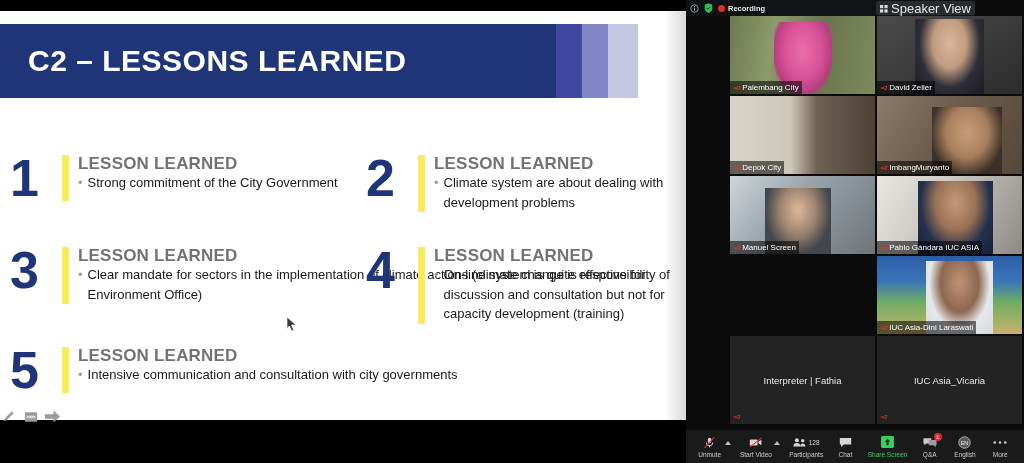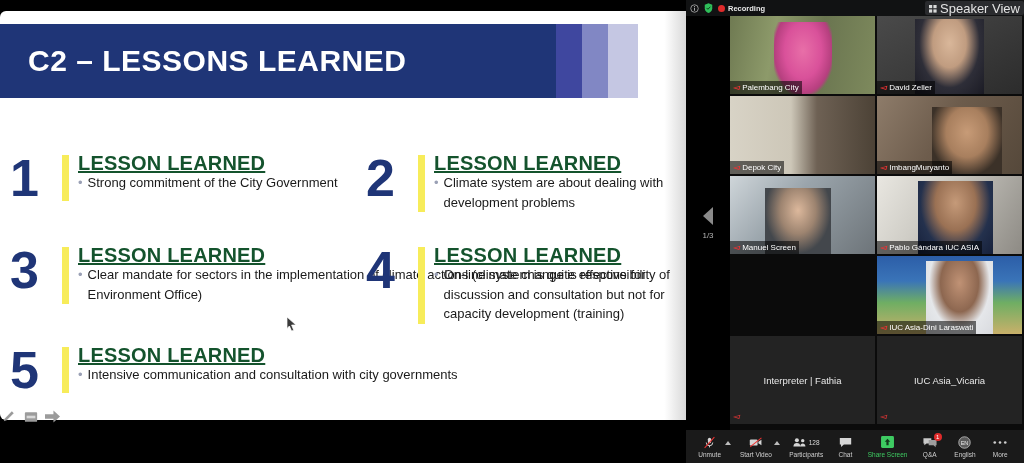--- a/index.html
+++ b/index.html
@@ -3,60 +3,60 @@
 <meta charset="utf-8">
 <style>
   * { margin:0; padding:0; box-sizing:border-box; }
   html,body { width:1024px; height:463px; overflow:hidden; background:#000; }
   body { font-family:"Liberation Sans", sans-serif; }
 
   .screen { position:relative; width:1024px; height:463px; background:#000; }
 
   
   .slide-region { position:absolute; left:0; top:0; width:686px; height:463px; background:#000; }
-  .slide { position:absolute; left:0; top:11px; width:686px; height:409px; background:#ffffff;border-radius:6px; }
+  .slide { position:absolute; left:0; top:11px; width:686px; height:409px; background:#ffffff; }
 
   .slide-title-bar { position:absolute; left:0; top:13px; width:556px; height:74px;
                      background:#1F3577; display:flex; align-items:center; }
   .slide-title { color:#ffffff; font-size:30px; font-weight:bold; letter-spacing:.5px;
                  padding-left:28px; white-space:nowrap; }
   .band { position:absolute; top:13px; height:74px; }
   .band.b1 { left:556px; width:26px; background:#3F479F; }
   .band.b2 { left:582px; width:26px; background:#8187C4; }
   .band.b3 { left:608px; width:30px; background:#C5C7E3; }
   .slide-fade { position:absolute; left:638px; top:0; width:48px; height:409px;
                 background:linear-gradient(to right,#ffffff,#ffffff 55%,#d8d8d8); }
 
   .lessons { position:absolute; left:0; top:96px; width:686px; height:300px; }
   .lesson { position:absolute; display:flex; align-items:flex-start; }
   .lesson .num { font-size:52px; line-height:46px; font-weight:bold; color:#1F3577;
                  width:52px; text-align:left; flex:0 0 52px; }
   .lesson .ybar { width:7px; background:#F7EC5A; flex:0 0 7px; align-self:stretch; min-height:44px; }
   .lesson .body { padding-left:9px; }
-  .lesson .ll-head { color:#14532d; font-size:20px; font-weight:bold; letter-spacing:.2px;
-                     line-height:17px; margin-bottom:1px;text-decoration:underline; }
+  .lesson .ll-head { color:#737373; font-size:17px; font-weight:bold; letter-spacing:.2px;
+                     line-height:17px; margin-bottom:1px; }
   .lesson .bullet-row { display:flex; }
   .lesson .dot { color:#9aa0b5; font-size:13px; line-height:19px; padding-right:5px; }
   .lesson .btext { color:#1a1a1a; font-size:13px; line-height:19.5px; }
 
   .L1 { left:10px;  top:48px;  }
   .L2 { left:366px; top:48px;  }
   .L3 { left:10px;  top:140px; }
   .L4 { left:366px; top:140px; }
   .L5 { left:10px;  top:240px; }
 
   .annot-bar { position:absolute; left:2px; top:398px; display:flex; gap:7px; align-items:center; }
   .annot-bar svg { display:block; }
 
   .cursor { position:absolute; left:286px; top:306px; }
 
   
   .zoom-panel { position:absolute; left:686px; top:0; width:338px; height:463px; background:#0b0b0b; }
 
-  .topbar { position:absolute; left:0; top:0; width:338px; height:16px; background:#111213;
+  .topbar { position:absolute; left:0; top:0; width:289px; height:16px; background:#111213;
             display:flex; align-items:center; padding:0 4px; }
   .topbar .ic { display:flex; align-items:center; margin-right:5px; }
   .rec-dot { width:7px; height:7px; border-radius:50%; background:#e02b2b; margin-right:3px; }
   .rec-text { color:#e9e9e9; font-size:7.5px; font-weight:bold; }
   .view-btn { position:absolute; right:0; top:1px; height:14px; background:#2a2b2e;
               display:flex; align-items:center; gap:3px; padding:0 4px; border-radius:2px; }
   .view-btn .vlabel { color:#e3e3e3; font-size:13px; white-space:nowrap; }
 
   .nav-strip { position:absolute; left:0; top:16px; width:44px; height:414px; background:#000;
                display:flex; flex-direction:column; align-items:center; justify-content:center; }
@@ -255,24 +255,20 @@
               <rect x="0" y="0" width="4" height="4" fill="#d9d9d9"></rect>
               <rect x="5.5" y="0" width="4" height="4" fill="#d9d9d9"></rect>
               <rect x="0" y="5.5" width="4" height="4" fill="#d9d9d9"></rect>
               <rect x="5.5" y="5.5" width="4" height="4" fill="#d9d9d9"></rect>
             </svg>
         </span>
         <span class="vlabel">Speaker View</span>
       </div>
     </div>
 
-    <div class="nav-strip">
-      <span class="nav-arrow"></span>
-      <span class="page-ind">1/3</span>
-    </div>
 
     <div class="grid">
 
       <div class="tile r0 c0">
         <div class="ph p1"></div>
         <div class="namebar">
           <span class="mic">◅</span>
           <span class="nm">Palembang City</span>
         </div>
       </div>

